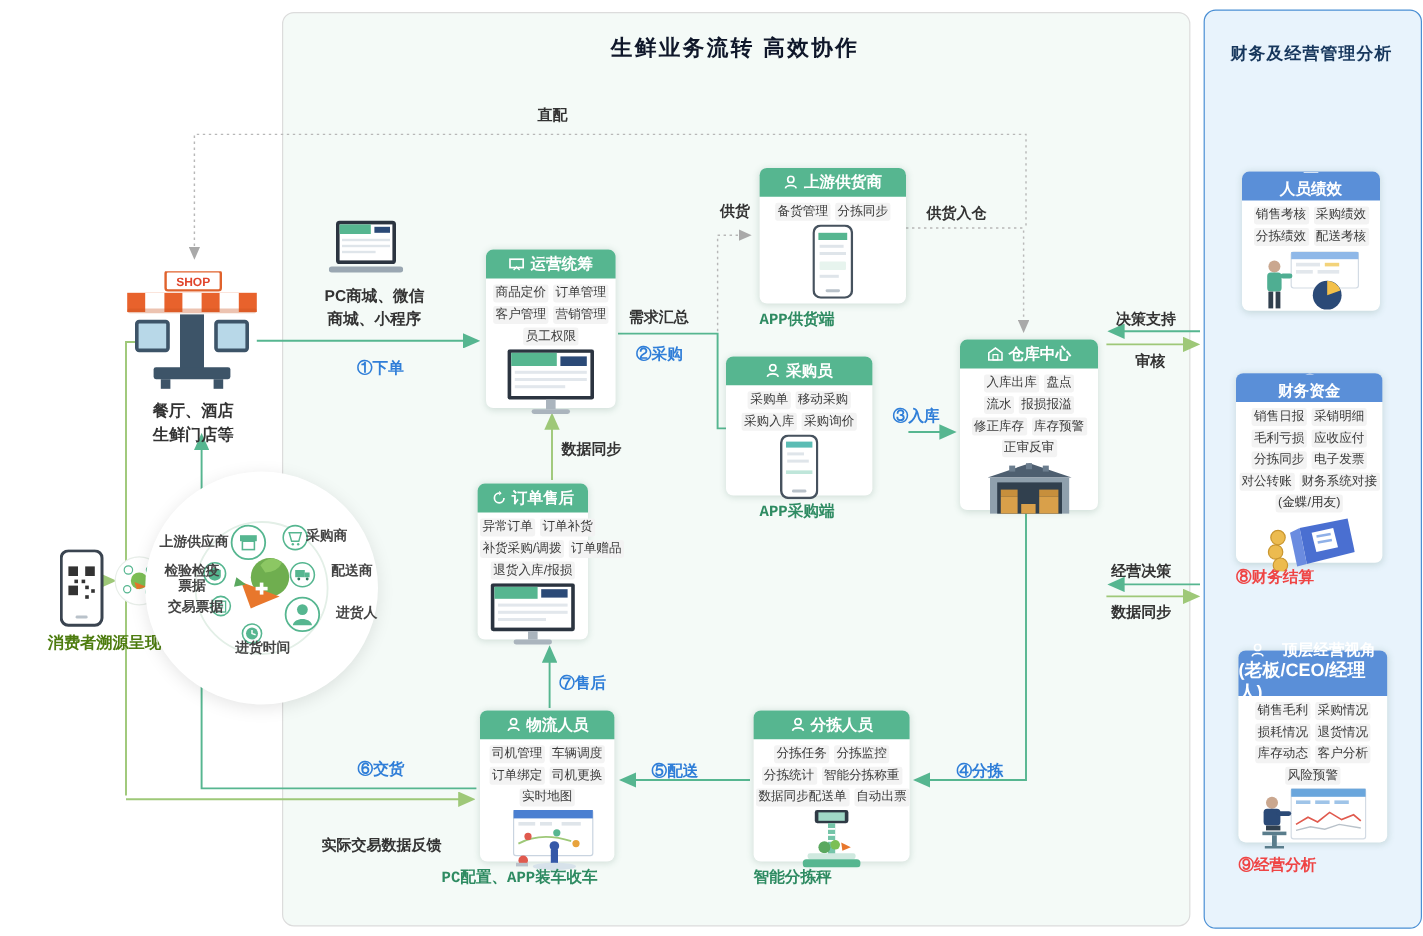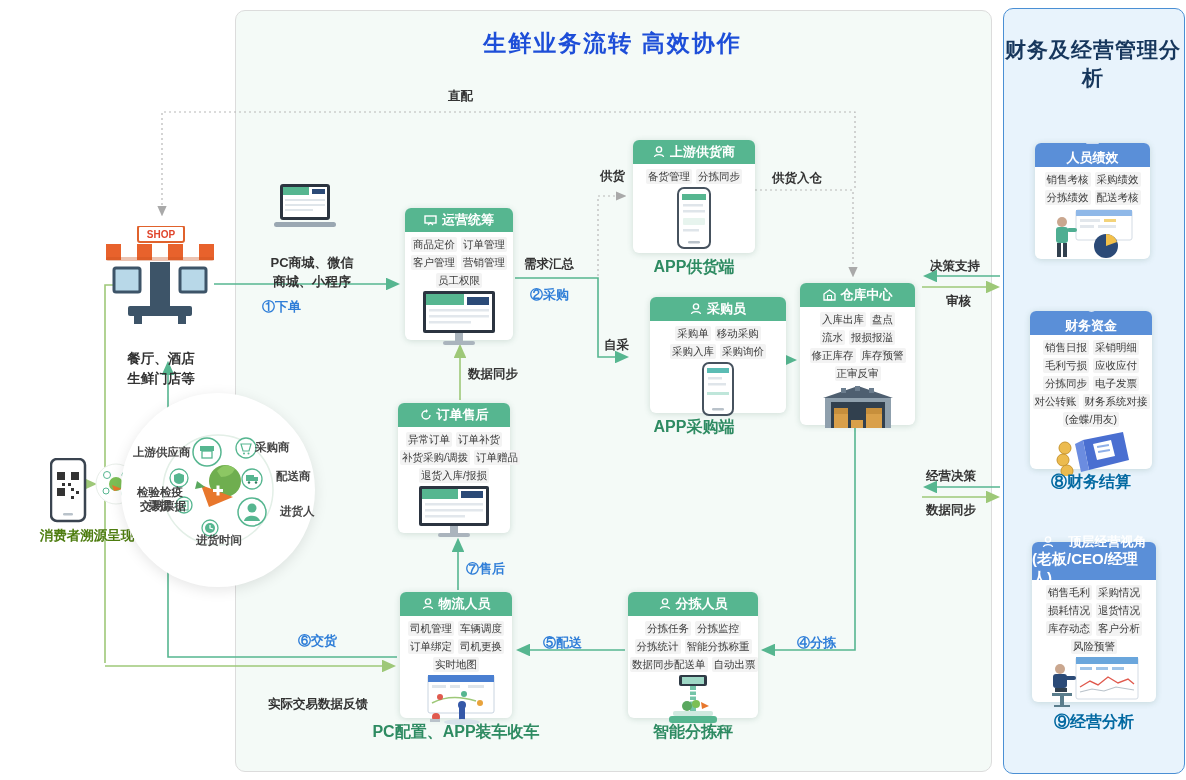--- a/index.html
+++ b/index.html
@@ -3,39 +3,39 @@
 <meta charset="utf-8">
 <style>
   html,body{margin:0;padding:0;background:#fff;}
   #canvas{position:relative;width:1186px;height:780px;background:#fff;
     font-family:"Liberation Sans",sans-serif;overflow:hidden;}
   .panel-main{position:absolute;left:235px;top:10px;width:755px;height:760px;
     background:#f4faf7;border:1px solid #dcdcdc;border-radius:10px;}
   .panel-right{position:absolute;left:1003px;top:8px;width:180px;height:764px;
     background:#e8f3fc;border:1px solid #4a8fd4;border-radius:10px;}
   .main-title{position:absolute;left:235px;top:28px;width:755px;text-align:center;
-    font-size:23px;font-weight:bold;color:#1d4ed8;letter-spacing:2px;}
+    font-size:18px;font-weight:bold;color:#0f172a;letter-spacing:2px;}
   .panel-title{position:absolute;left:1003px;top:36px;width:180px;text-align:center;
-    font-size:21px;font-weight:bold;color:#16365c;letter-spacing:1px;}
+    font-size:14px;font-weight:bold;color:#16365c;letter-spacing:1px;}
   .box{position:absolute;background:#fff;border-radius:6px;
     box-shadow:0 1px 6px rgba(60,110,90,.20);}
   .box-hd{height:24px;border-radius:6px 6px 0 0;background:#56b690;color:#fff;
     font-size:13px;font-weight:bold;display:flex;align-items:center;justify-content:center;gap:5px;}
   .box-hd.blue{background:#5a8fd8;flex-direction:column;}
   .box-hd.tall{height:38px;flex-direction:column;gap:0;line-height:1.25;border-radius:6px 6px 0 0;}
   .box-hd .sub{font-size:15px;font-weight:bold;}
   .crow{text-align:center;line-height:15px;white-space:nowrap;}
   .chip{display:inline-block;background:#f3f3f3;color:#3b3b3b;font-size:10.5px;
     padding:0 2px;margin:1px 2px;border-radius:2px;}
   .body-pad{padding-top:3px;}
-  .cap{position:absolute;font-weight:bold;font-size:16px;color:#2e8b62;text-align:center;white-space:nowrap;}
-  .cap.blue{color:#0369a1;}
+  .cap{position:absolute;font-weight:bold;font-size:13px;color:#2e8b62;white-space:nowrap;font-family:Liberation Mono, monospace;}
+  .cap.blue{color:#ef4444;}
   .step{position:absolute;font-size:13px;color:#2f7ed8;font-weight:600;white-space:nowrap;}
   .flbl{position:absolute;font-size:12.5px;color:#333;font-weight:600;white-space:nowrap;}
-  .pre{white-space:pre-line;margin-top:16px;}
+  .pre{white-space:pre-line;}
   .ill{display:block;margin:2px auto 0;}
   .trace-circle{position:absolute;left:121px;top:393px;width:194px;height:194px;border-radius:50%;
     background:#fff;box-shadow:0 3px 14px rgba(0,0,0,.10);}
   .ring-lbl{position:absolute;font-size:11.5px;color:#444;font-weight:600;text-align:center;line-height:13px;}
   .shop-lbl{position:absolute;left:100px;top:333px;width:122px;text-align:center;
     font-size:13.5px;font-weight:600;color:#333;line-height:1.45;}
   .pcmall-lbl{position:absolute;left:246px;top:238px;width:132px;text-align:center;
     font-size:13px;font-weight:600;color:#333;line-height:1.45;}
   .qr-lbl{position:absolute;left:20px;top:527px;width:134px;text-align:center;
     font-size:13.5px;font-weight:bold;color:#4d7c0f;}
@@ -82,21 +82,21 @@
 
     <path d="M105,663 V285 H126" fill="none" stroke="#9ec878" stroke-width="1.6" marker-end="url(#mL)"></path>
     <path d="M105,666 H393" fill="none" stroke="#9ec878" stroke-width="1.6" marker-end="url(#mL)"></path>
     <path d="M460,400 V347" fill="none" stroke="#9ec878" stroke-width="1.6" marker-end="url(#mL)"></path>
     <path d="M922,287 H997" fill="none" stroke="#9ec878" stroke-width="1.6" marker-end="url(#mL)"></path>
     <path d="M922,497 H997" fill="none" stroke="#9ec878" stroke-width="1.6" marker-end="url(#mL)"></path>
     <path d="M85,484 H94" fill="none" stroke="#9ec878" stroke-width="1.6" marker-end="url(#mL)"></path>
   </svg>
 
   <div class="flbl" style="left:448px;top:88px">直配</div>
-  <div class="step" style="left:262px;top:298px;width:110px;text-align:left">①下单</div>
+  <div class="step" style="left:262px;top:298px;width:110px;text-align:center">①下单</div>
   <div class="flbl" style="left:524px;top:256px">需求汇总</div>
   <div class="step" style="left:530px;top:286px">②采购</div>
   <div class="flbl" style="left:600px;top:168px">供货</div>
   <div class="flbl" style="left:604px;top:337px">自采</div>
   <div class="flbl" style="left:772px;top:170px">供货入仓</div>
   <div class="step" style="left:744px;top:338px">③入库</div>
   <div class="flbl" style="left:468px;top:366px">数据同步</div>
   <div class="step" style="left:797px;top:634px">④分拣</div>
   <div class="step" style="left:543px;top:634px">⑤配送</div>
   <div class="step" style="left:298px;top:632px">⑥交货</div>
@@ -182,21 +182,21 @@
         <rect x="10" y="18" width="60" height="2.5" fill="#e2e7ec"></rect>
         <rect x="10" y="24" width="60" height="2.5" fill="#e2e7ec"></rect>
         <rect x="10" y="30" width="42" height="2.5" fill="#e2e7ec"></rect>
         <rect x="36" y="42" width="8" height="8" fill="#aab4bd"></rect>
         <rect x="24" y="50" width="32" height="4" rx="2" fill="#aab4bd"></rect>
       </svg>
     </div>
   </div>
   <div class="cap" style="left:633px;top:257px;width:122px">APP供货端</div>
 
-  <div class="box" style="left:650px;top:297px;width:136px;height:116px">
+  <div class="box" style="left:605px;top:297px;width:122px;height:116px">
     <div class="box-hd">
       <svg width="12" height="12">
           <circle cx="6" cy="3.5" r="2.6" fill="none" stroke="#fff" stroke-width="1.4"></circle>
           <path d="M1.5,11 C2,7.8 10,7.8 10.5,11" fill="none" stroke="#fff" stroke-width="1.4"></path>
         </svg>
       <span>采购员</span>
     </div>
     <div class="body-pad">
       <div class="crow"><span class="chip">采购单</span><span class="chip">移动采购</span></div>
       <div class="crow"><span class="chip">采购入库</span><span class="chip">采购询价</span></div>
@@ -234,21 +234,21 @@
         <rect x="10" y="18" width="54" height="26" fill="#31404e"></rect>
         <rect x="13" y="30" width="14" height="14" fill="#d9a04a"></rect>
           <rect x="13" y="24" width="14" height="6" fill="#c78f3c"></rect>
         <rect x="45" y="30" width="16" height="14" fill="#d9a04a"></rect>
           <rect x="45" y="24" width="16" height="6" fill="#c78f3c"></rect>
         <rect x="30" y="36" width="12" height="8" fill="#d9a04a"></rect>
       </svg>
     </div>
   </div>
 
-  <div class="box" style="left:398px;top:403px;width:112px;height:130px">
+  <div class="box" style="left:398px;top:403px;width:92px;height:130px">
     <div class="box-hd">
       <svg width="12" height="12">
           <path d="M10,6 A4,4 0 1 1 6,2" fill="none" stroke="#fff" stroke-width="1.4"></path>
           <path d="M6,0 L8,2 L6,4 Z" fill="#fff"></path>
         </svg>
       <span>订单售后</span>
     </div>
     <div class="body-pad">
       <div class="crow"><span class="chip">异常订单</span><span class="chip">订单补货</span></div>
       <div class="crow"><span class="chip">补货采购/调拨</span><span class="chip">订单赠品</span></div>

